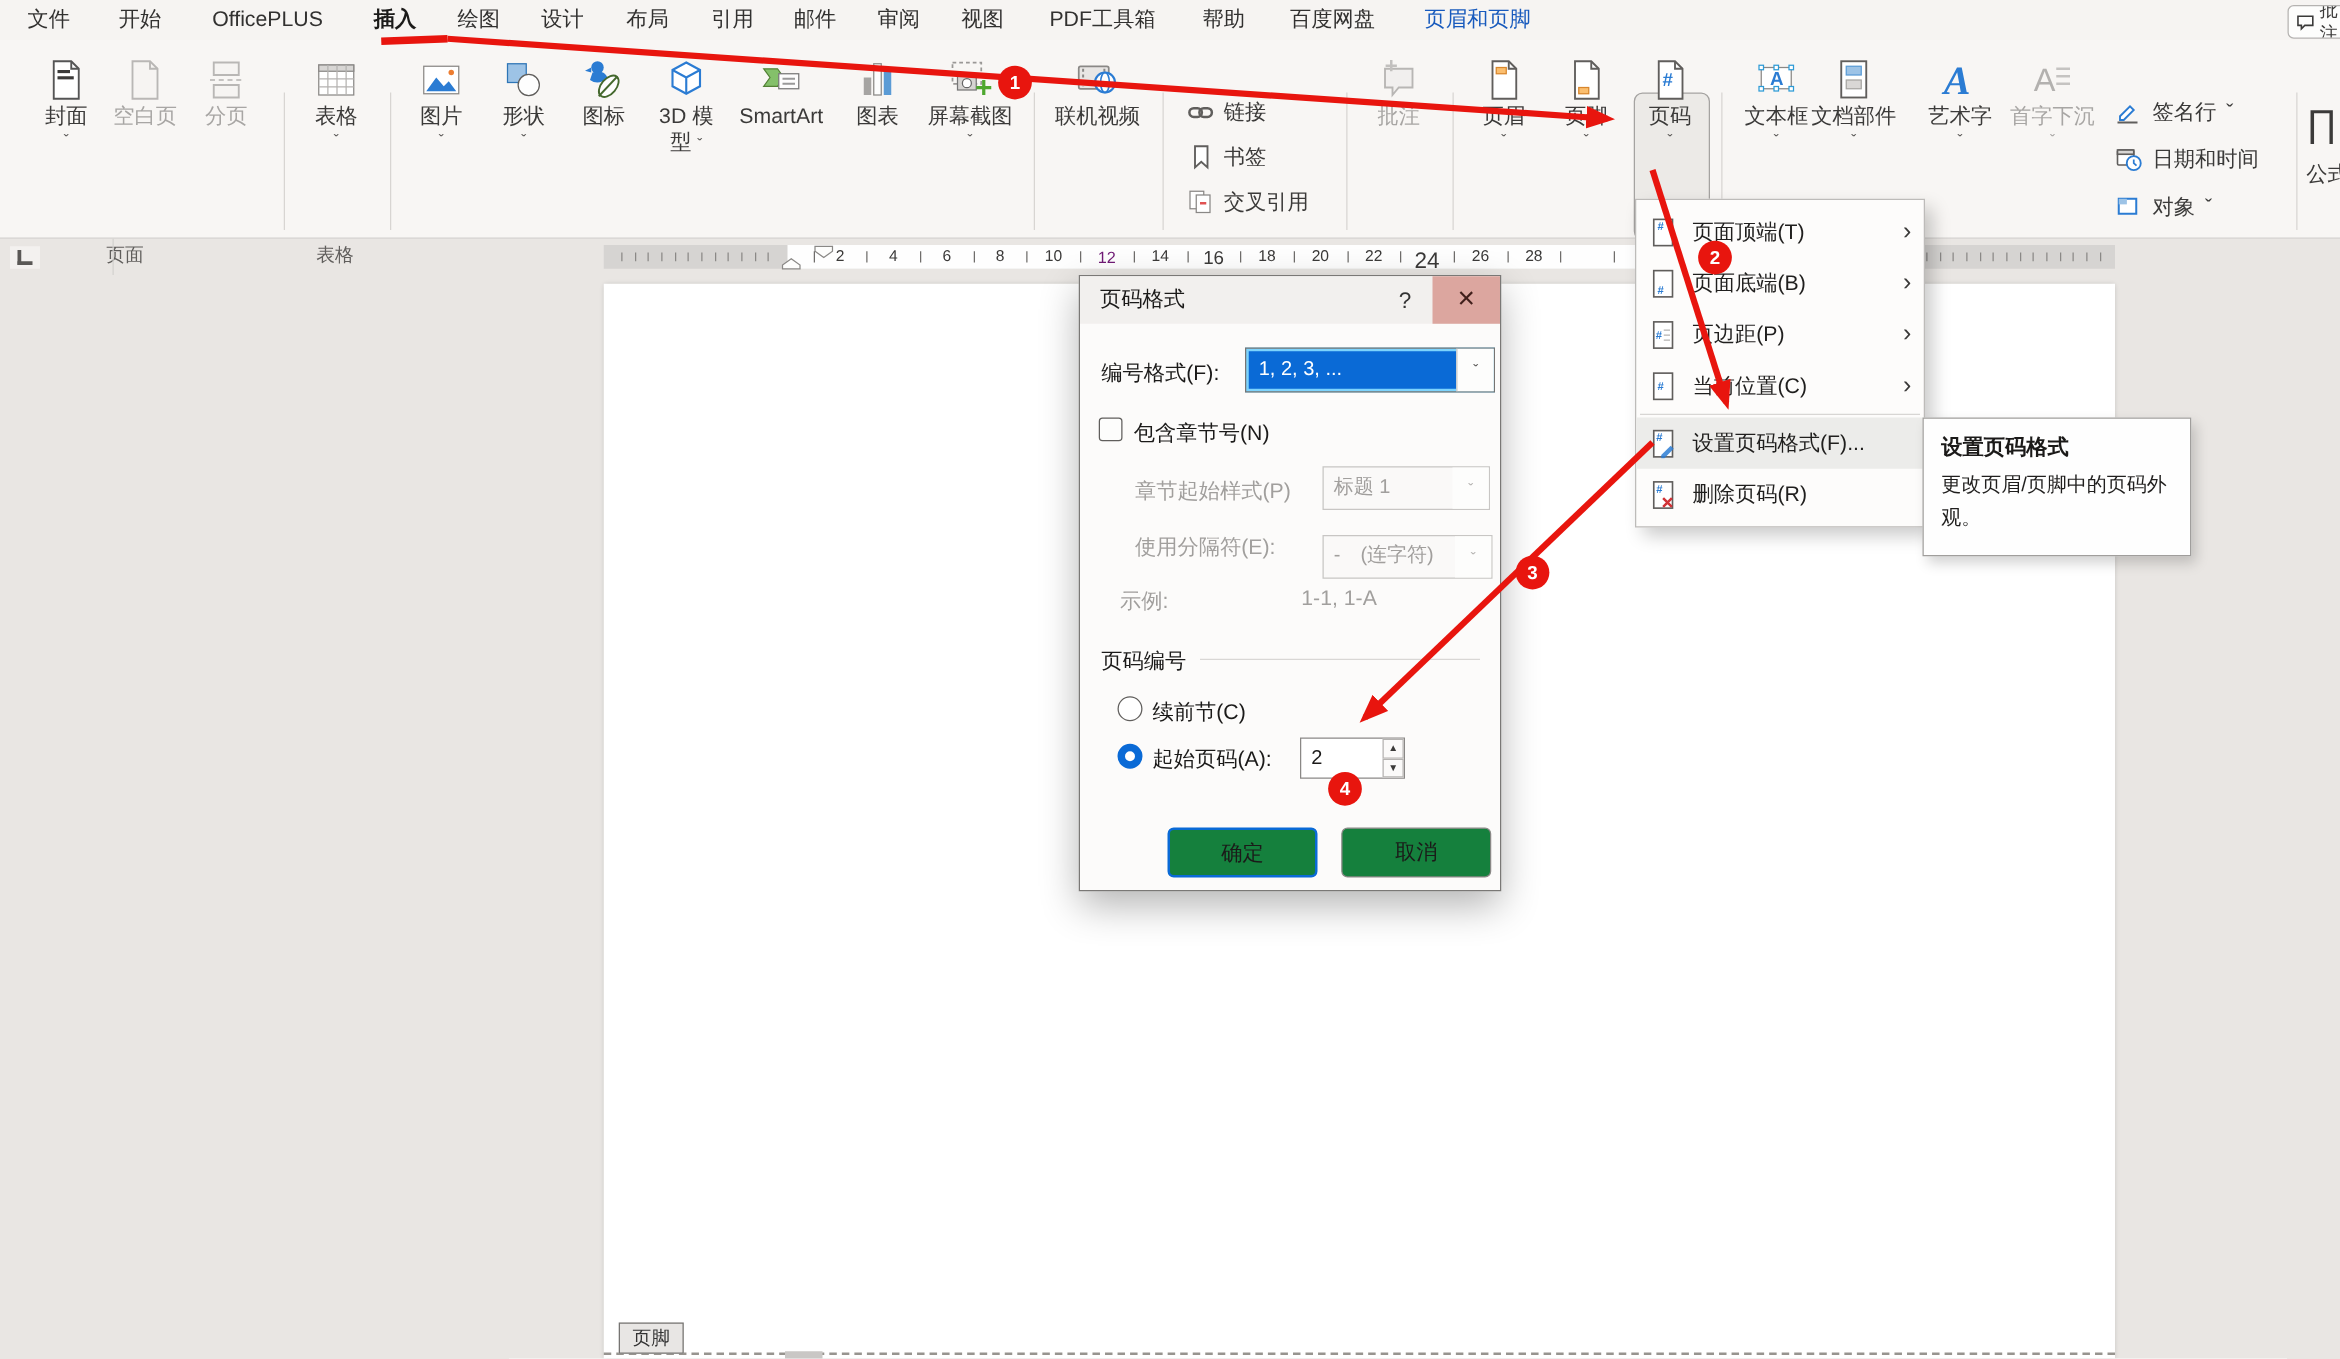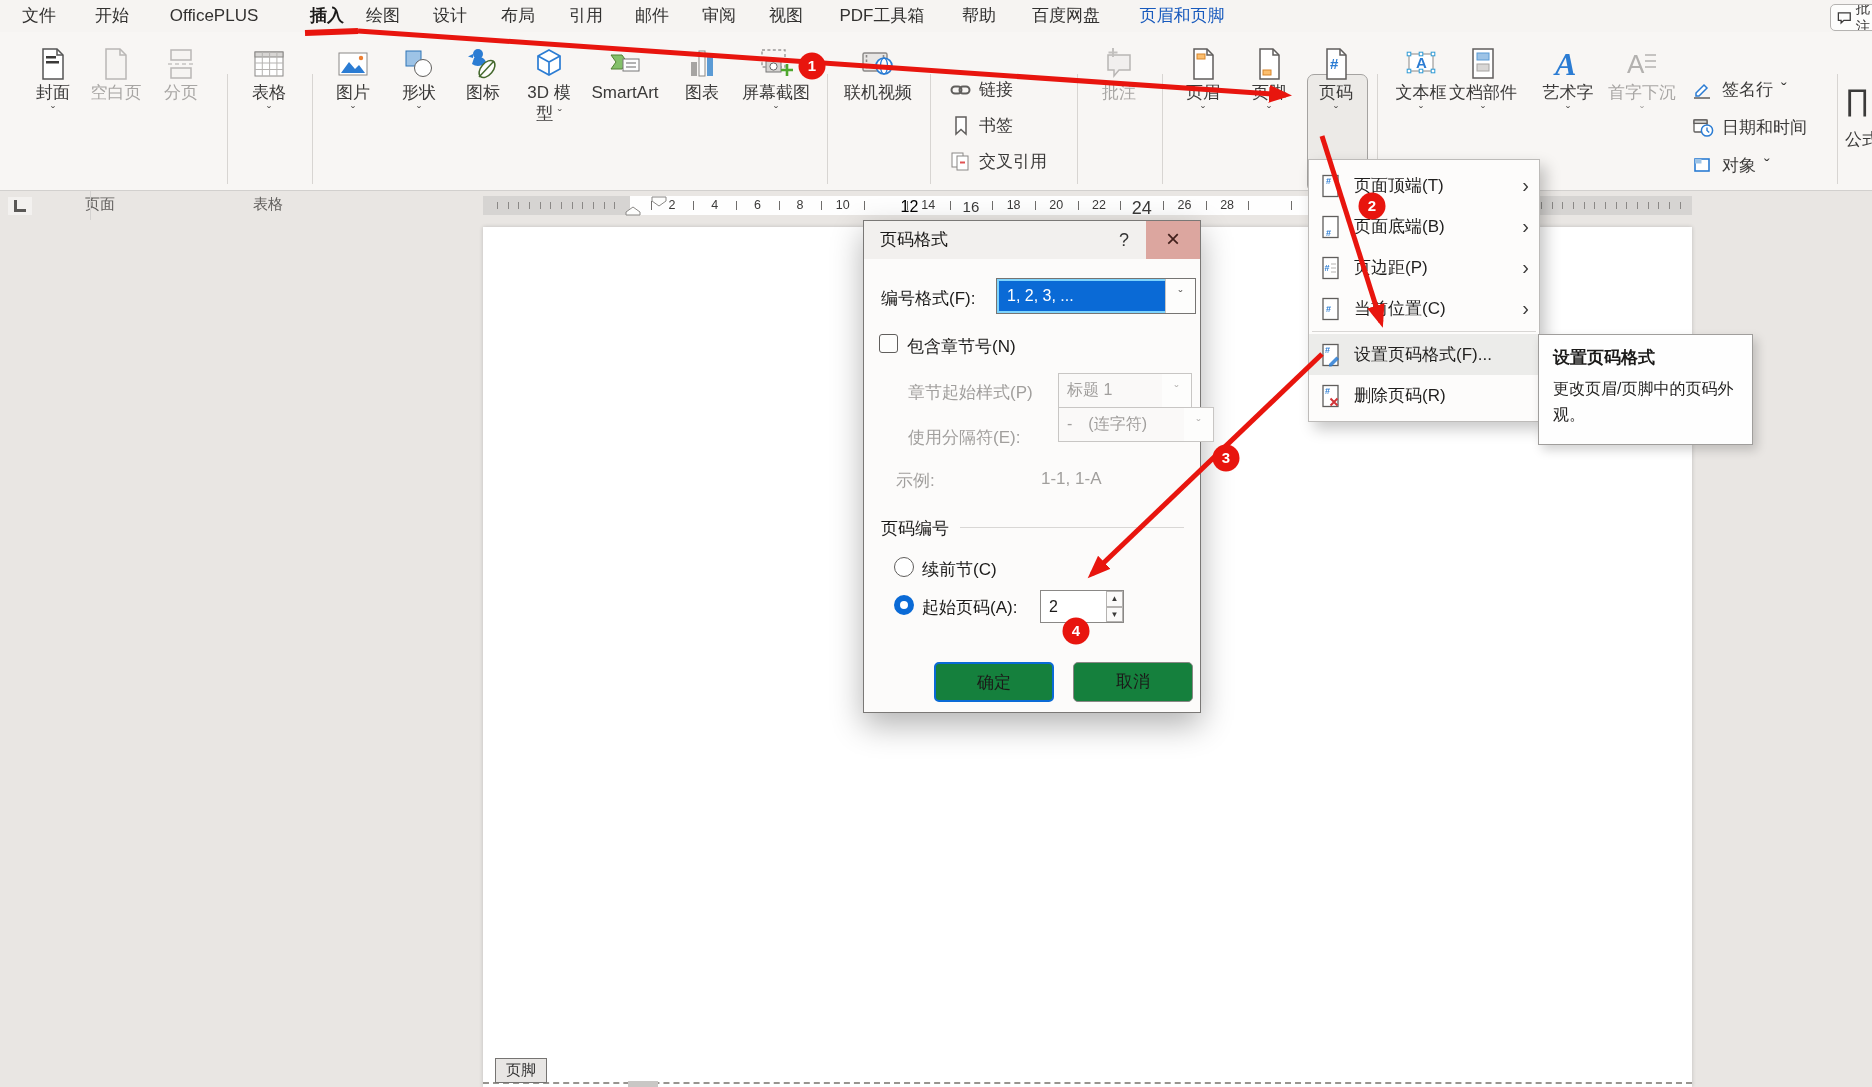--- a/index.html
+++ b/index.html
@@ -1,21 +1,21 @@
 <!DOCTYPE html>
 <html><head>
 <meta charset="utf-8">
 <style>
   html,body{margin:0;padding:0;}
   body{font-family:"Liberation Sans","DejaVu Sans",sans-serif;}
   .screen{position:relative;width:1872px;height:1087px;overflow:hidden;background:#e9e6e3;color:#323130;}
   
   .menubar{position:absolute;left:0;top:0;width:1872px;height:32px;background:#f6f4f2;}
   .mitem{position:absolute;top:0;height:32px;line-height:32px;font-size:17px;transform:translateX(-50%);white-space:nowrap;cursor:default;}
-  .mitem.active{font-weight:bold;color:#1b1a19;margin-left:11px;}
+  .mitem.active{font-weight:bold;color:#1b1a19;}
   .mitem.contextual{color:#185abd;}
   .comment-pill{position:absolute;right:-12px;top:4px;width:46px;height:25px;border:1px solid #b5b3b1;border-radius:5px;background:#fdfdfc;display:flex;align-items:center;gap:4px;padding-left:6px;overflow:hidden;font-size:15px;color:#3b3a39;}
   
   .ribbon{position:absolute;left:0;top:32px;width:1872px;height:158px;background:#f8f6f4;border-bottom:1px solid #d2d0ce;}
   .rb{position:absolute;top:8px;text-align:center;color:#3b3a39;font-size:17px;line-height:21px;cursor:default;}
   .rb .ic{height:42px;display:flex;align-items:flex-end;justify-content:center;}
   .rb .cv{font-size:12px;color:#5a5856;line-height:14px;margin-top:2px;}
   .rb.disabled,.rb.disabled .cv{color:#a8a6a4;}
   .rs{position:absolute;display:flex;align-items:center;gap:8px;font-size:17px;color:#3b3a39;white-space:nowrap;}
   .glabel{position:absolute;top:163px;transform:translateX(-50%);font-size:15px;color:#605e5c;white-space:nowrap;}
@@ -462,21 +462,21 @@
         <div style="position: absolute; left: 850.8px; top: 5px; width: 1px; height: 9px; background: rgb(111, 109, 107);"></div>
         <div style="position: absolute; left: 893.5px; top: 5px; width: 1px; height: 9px; background: rgb(111, 109, 107);"></div>
         <div style="position: absolute; left: 936.2px; top: 5px; width: 1px; height: 9px; background: rgb(111, 109, 107);"></div>
         <div style="position: absolute; left: 978.9px; top: 5px; width: 1px; height: 9px; background: rgb(111, 109, 107);"></div>
         <div style="position: absolute; left: 1021.6px; top: 5px; width: 1px; height: 9px; background: rgb(111, 109, 107);"></div>
         <span style="position: absolute; top: 2px; left: 189px; transform: translateX(-50%); font-size: 12.5px; color: rgb(59, 58, 57);">2</span>
         <span style="position: absolute; top: 2px; left: 231.7px; transform: translateX(-50%); font-size: 12.5px; color: rgb(59, 58, 57);">4</span>
         <span style="position: absolute; top: 2px; left: 274.4px; transform: translateX(-50%); font-size: 12.5px; color: rgb(59, 58, 57);">6</span>
         <span style="position: absolute; top: 2px; left: 317.1px; transform: translateX(-50%); font-size: 12.5px; color: rgb(59, 58, 57);">8</span>
         <span style="position: absolute; top: 2px; left: 359.8px; transform: translateX(-50%); font-size: 12.5px; color: rgb(59, 58, 57);">10</span>
-        <span style="position: absolute; top: 2px; left: 402.5px; transform: translateX(-50%); font-size: 16px; color: #000000; margin-left: 24px;">12</span>
+        <span style="position: absolute; top: 2px; left: 402.5px; transform: translateX(-50%); font-size: 13px; color: #701a75;">12</span>
         <span style="position: absolute; top: 2px; left: 445.2px; transform: translateX(-50%); font-size: 12.5px; color: rgb(59, 58, 57);">14</span>
         <span style="position: absolute; top: 2px; left: 487.9px; transform: translateX(-50%); font-size: 15px; color: rgb(59, 58, 57);">16</span>
         <span style="position: absolute; top: 2px; left: 530.6px; transform: translateX(-50%); font-size: 12.5px; color: rgb(59, 58, 57);">18</span>
         <span style="position: absolute; top: 2px; left: 573.3px; transform: translateX(-50%); font-size: 12.5px; color: rgb(59, 58, 57);">20</span>
         <span style="position: absolute; top: 2px; left: 616px; transform: translateX(-50%); font-size: 12.5px; color: rgb(59, 58, 57);">22</span>
         <span style="position: absolute; top: 2px; left: 658.7px; transform: translateX(-50%); font-size: 18px; color: rgb(59, 58, 57);">24</span>
         <span style="position: absolute; top: 2px; left: 701.4px; transform: translateX(-50%); font-size: 12.5px; color: rgb(59, 58, 57);">26</span>
         <span style="position: absolute; top: 2px; left: 744.1px; transform: translateX(-50%); font-size: 12.5px; color: rgb(59, 58, 57);">28</span>
       </div>
   </div>
@@ -503,21 +503,21 @@
     <span class="checkbox" style="left:15px;top:113px"></span>
     <span class="dlg-label" style="left:43px;top:114px">包含章节号(N)</span>
 
     <span class="dlg-label dim" style="left:44px;top:160px">章节起始样式(P)</span>
     <div class="combo disabled" style="left:194px;top:152px;width:134px;height:35px">
       <span class="val">标题 1</span>
       <span class="btn">ˇ</span>
     </div>
 
     <span class="dlg-label dim" style="left:44px;top:205px">使用分隔符(E):</span>
-    <div class="combo disabled" style="left:194px;top:186px;width:156px;height:35px">
+    <div class="combo disabled" style="left:194px;top:207px;width:136px;height:35px">
       <span class="val">-　(连字符)</span>
       <span class="btn">ˇ</span>
     </div>
 
     <span class="dlg-label dim" style="left:32px;top:248px">示例:</span>
     <span class="dlg-label dim" style="left:177px;top:248px">1-1, 1-A</span>
 
     <span class="dlg-label" style="left:17px;top:296px">页码编号</span>
     <div class="groupline" style="left:96px;top:306px;width:224px"></div>
 

